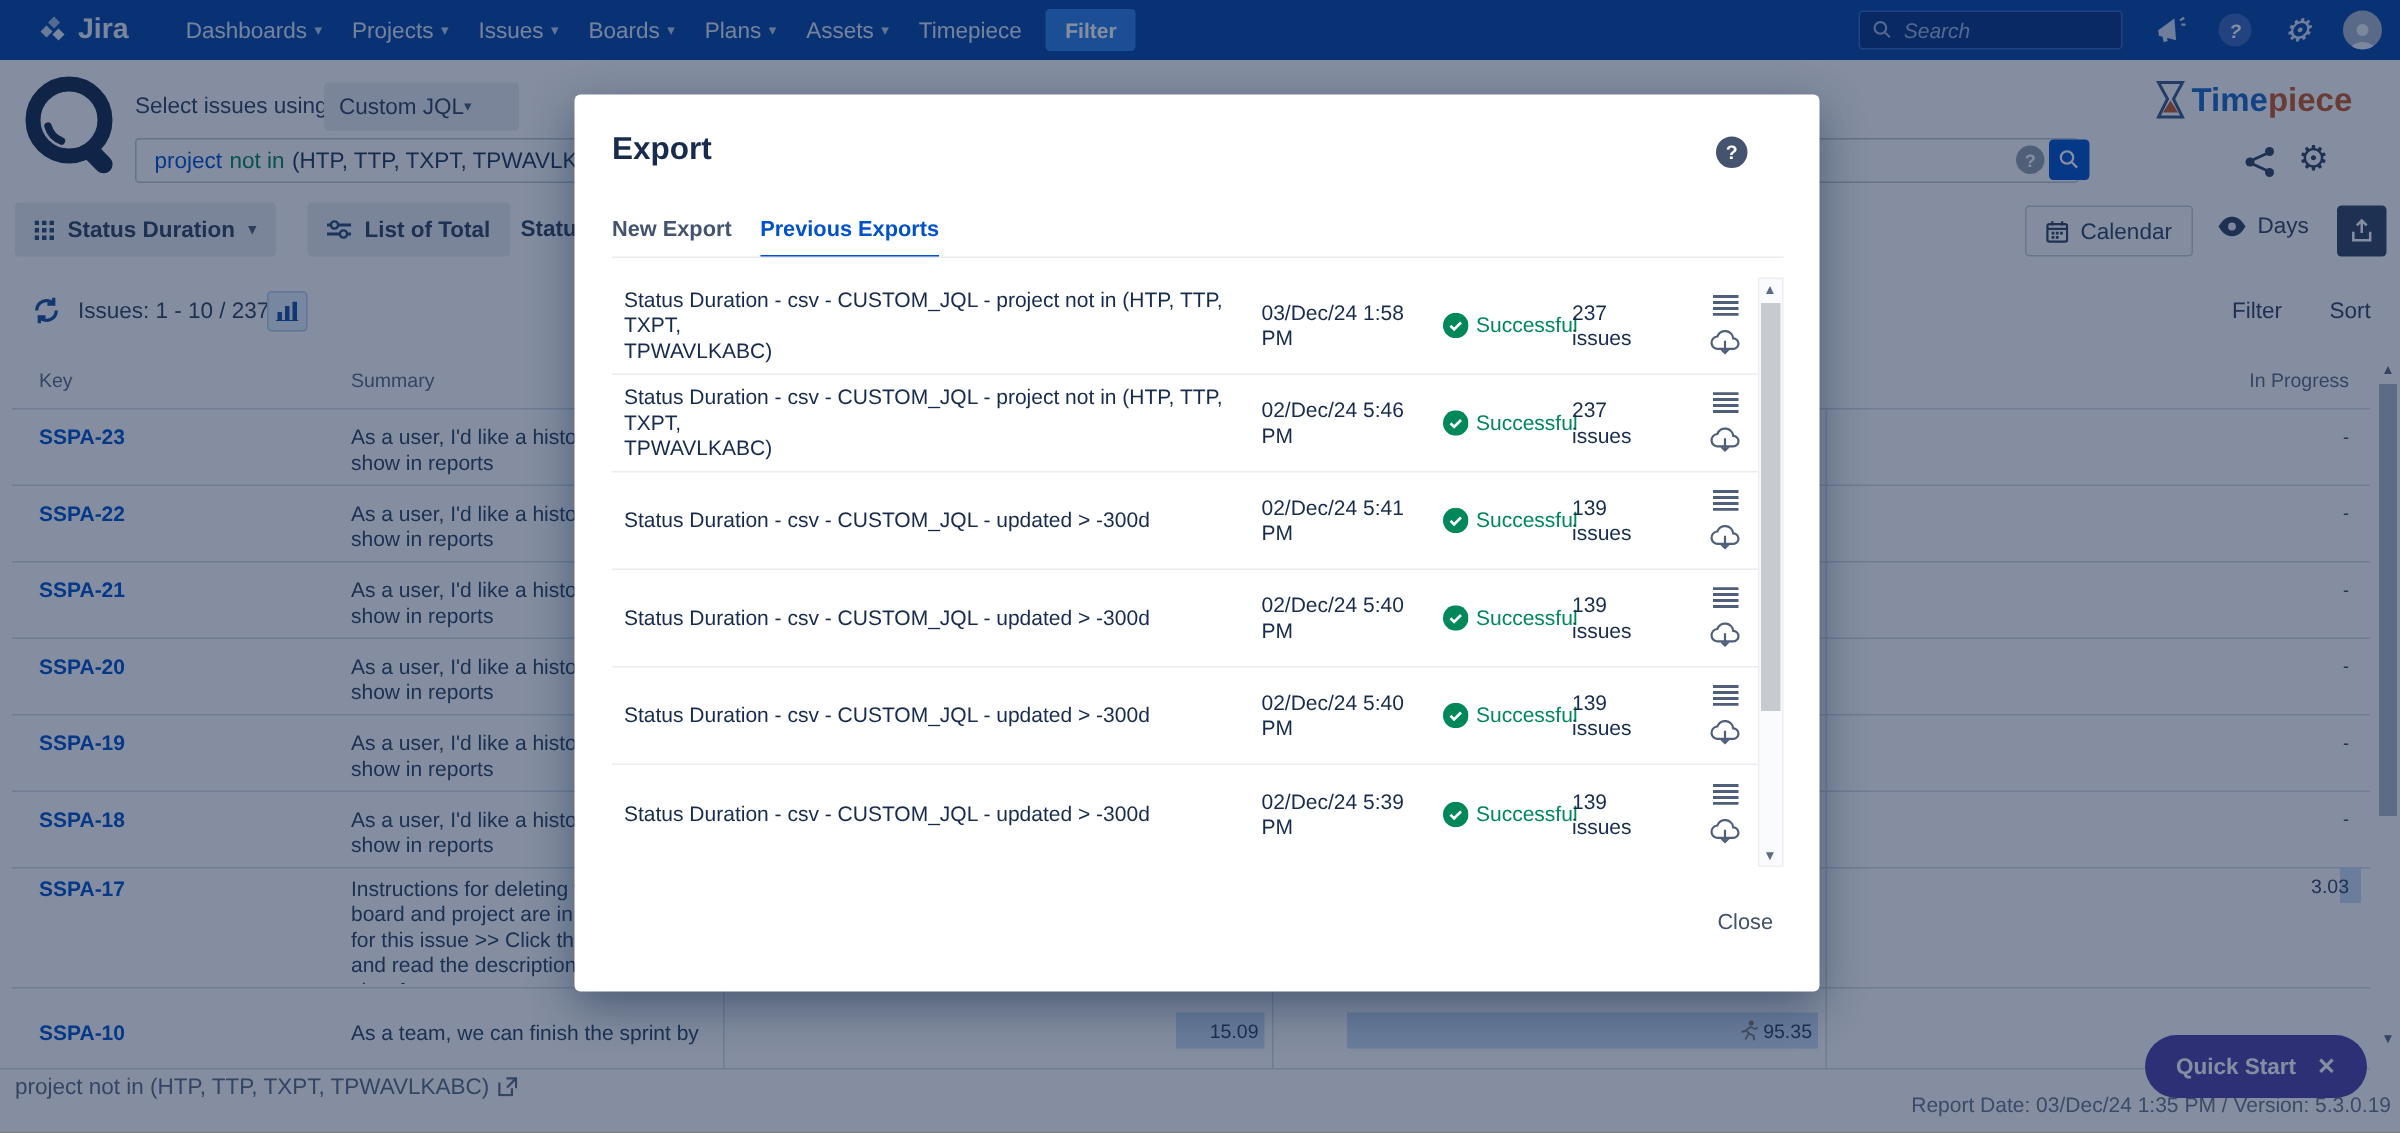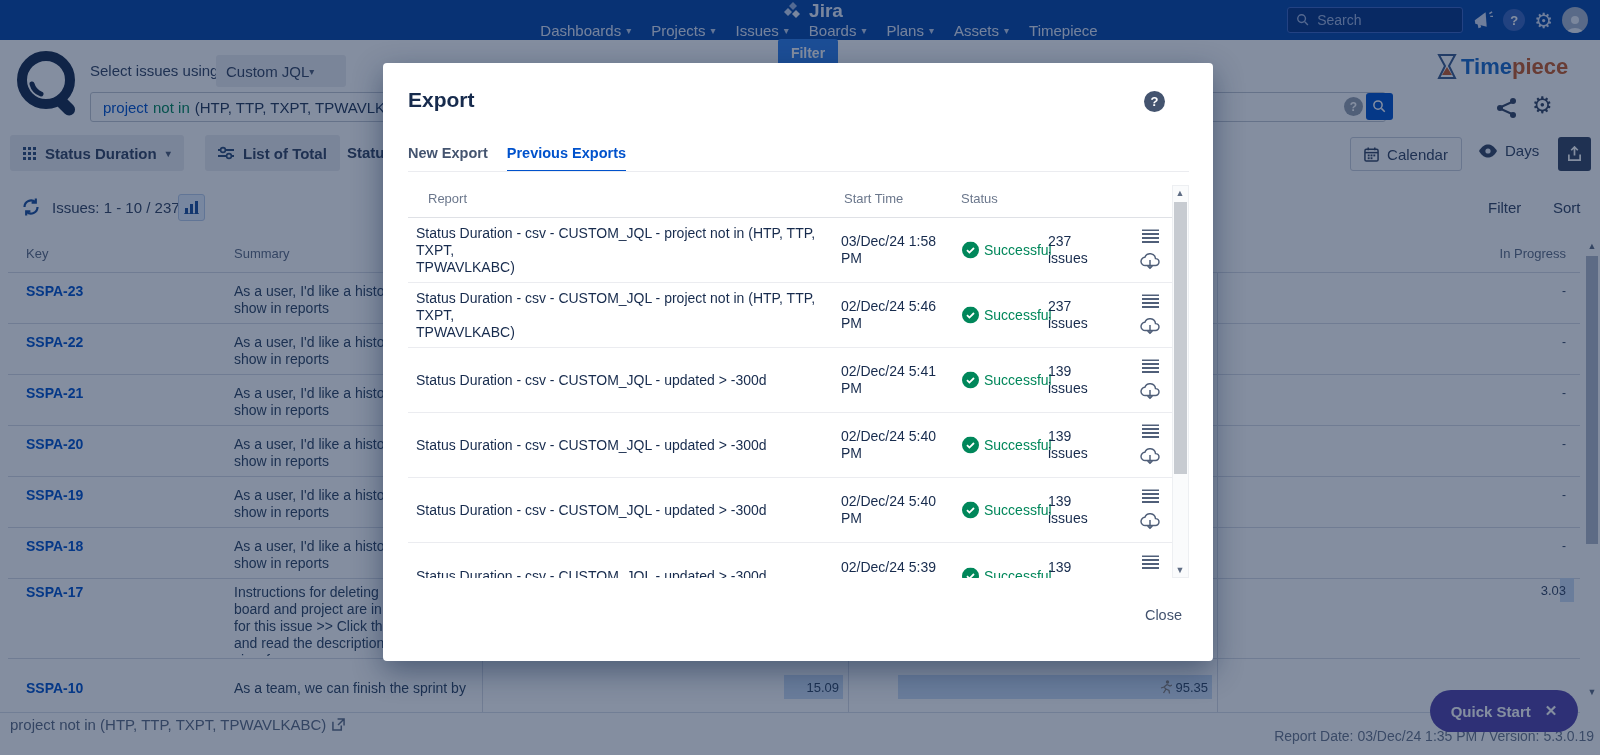--- a/index.html
+++ b/index.html
@@ -3,28 +3,28 @@
 <meta charset="utf-8">
 <style>
   * { margin:0; padding:0; box-sizing:border-box; }
   html,body { background:#444; }
   .page {
     position:relative; width:1600px; height:755px; overflow:hidden;
     background:#ffffff; font-family:"Liberation Sans", sans-serif; color:#253858;
   }
   
   .topnav { position:absolute; left:0; top:0; width:1600px; height:40px; background:#0747A6;
-    display:flex; align-items:center; color:#DEE6F7;flex-direction:column; }
+    display:flex; align-items:center; color:#DEE6F7; }
   .navlogo { display:flex; align-items:center; gap:6px; margin-left:26px; font-size:19px; font-weight:700; color:#E8EEFA; }
   .navitems { display:flex; align-items:flex-end; margin-left:38px; gap:20px; font-size:15px; }
   .navitem { display:flex; align-items:center; gap:5px; cursor:pointer; white-space:nowrap; }
   .caret { font-size:10px; opacity:.85; }
   .create-btn { margin-left:16px; background:#2E7EEB; color:#fff; font-size:14px; font-weight:600;
     padding:6px 13px; border-radius:3px; }
-  .nav-right { position:absolute; right:12px; top:0; height:40px; display:flex; align-items:center; gap:9px; }
+  .nav-right { position:absolute; right:12px; top:0; height:40px; display:flex; align-items:center; gap:21px;font-style:italic; }
   .nav-search { width:176px; height:26px; background:#063584; border:1px solid #3C66C4; border-radius:3px;
     display:flex; align-items:center; gap:7px; padding:0 8px; color:#9FB3DE; font-size:14px; }
   .circle-help { width:22px; height:22px; border-radius:50%; background:#3B67BF; color:#fff; font-weight:700;
     font-size:13px; display:flex; align-items:center; justify-content:center; }
   .avatar { width:26px; height:26px; border-radius:50%; background:#A9B6CE; overflow:hidden; display:flex; align-items:flex-end; justify-content:center; }
   .gear-glyph { font-size:21px; color:#D5DFF5; line-height:1; }
   
   .hero-logo { position:absolute; left:16px; top:50px; }
   .hero-label { position:absolute; left:90px; top:62px; font-size:15px; color:#344563; }
   .mode-select { position:absolute; left:216px; top:55px; width:130px; height:32px; background:#EBECF0;
@@ -419,25 +419,20 @@
     <div class="m-title">Export</div>
     <div class="m-help">?</div>
 
     <div class="m-tabs">
       <span class="m-tab">New Export</span>
       <span class="m-tab active">Previous Exports</span>
     </div>
     <div class="m-tabline"></div>
 
     <div class="m-scroll">
-      <div class="x-head">
-        <span style="left:20px;">Report</span>
-        <span style="left:436px;">Start Time</span>
-        <span style="left:553px;">Status</span>
-      </div>
 
       <div class="xrow sep">
         <div class="xc x-report">Status Duration - csv - CUSTOM_JQL - project not in (HTP, TTP, TXPT,
 TPWAVLKABC)</div>
         <div class="xc x-time">03/Dec/24 1:58
 PM</div>
         <span class="xc x-check"><svg width="17" height="17" viewBox="0 0 17 17">
               <circle cx="8.5" cy="8.5" r="8.5" fill="#00875A"></circle>
               <path d="M5 8.7l2.4 2.4L12 6.5" fill="none" stroke="#fff" stroke-width="1.8"></path>
             </svg></span>

